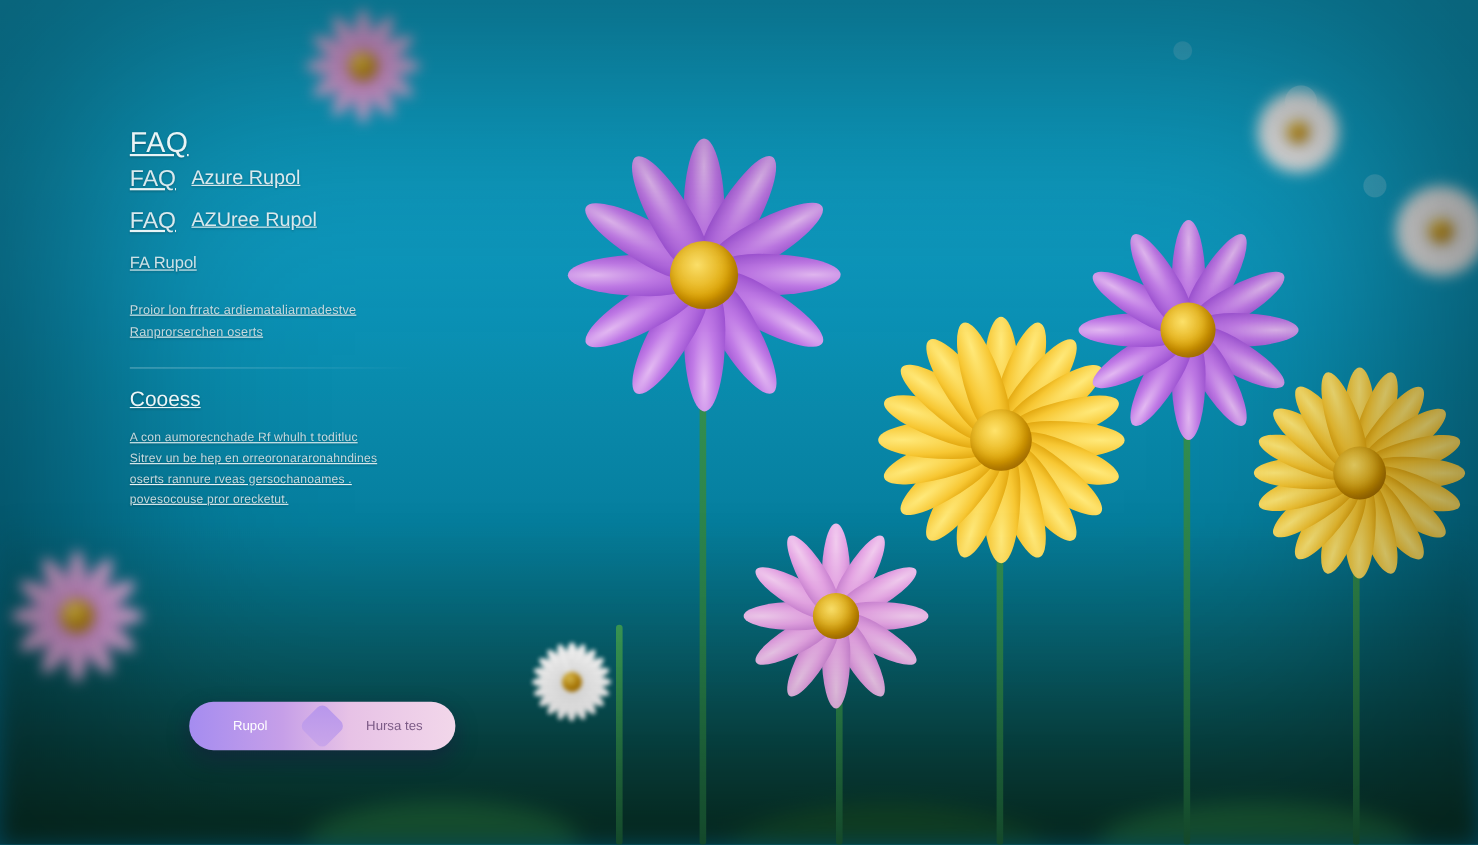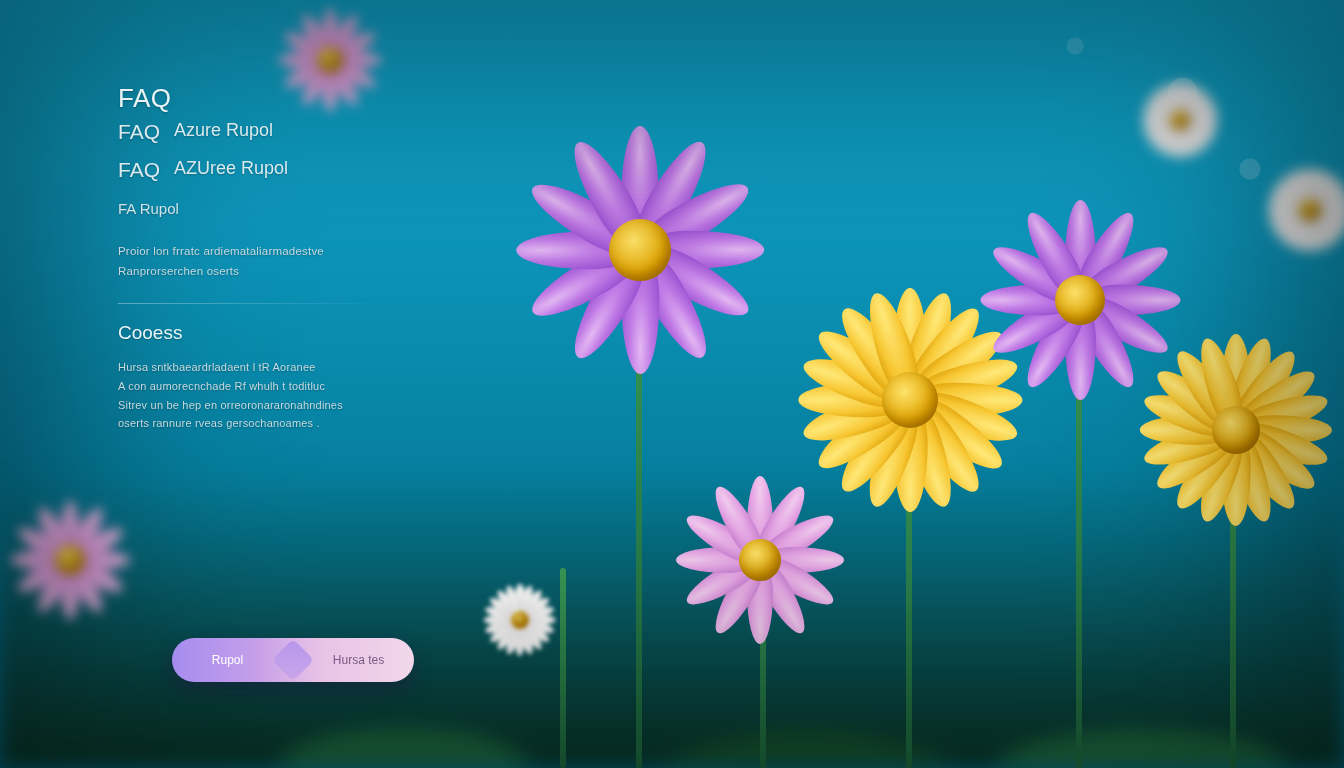--- a/index.html
+++ b/index.html
@@ -61,24 +61,25 @@
   .softblur{ filter: blur(2px); }
   .vignette{
     position:absolute; inset:0;
     box-shadow: inset 0 0 220px 60px rgba(0,0,0,.45);
     pointer-events:none;
   }
 
   
   .panel {
     position:absolute;
-    left:118px; top:83px;
+    left:118px; top:114px;
     width:330px;
     color:#e9f4f6;
     text-shadow:0 1px 2px rgba(0,0,0,.25);
+    text-decoration:underline;
   }
   .row-title { font-size:26px; font-weight:300; letter-spacing:.5px; margin-bottom:6px; display:flex; gap:18px; align-items:baseline;}
   .row-sub { font-size:21px; font-weight:300; color:#d9e9ee; margin-bottom:18px; display:flex; gap:14px;}
   .row-sub .tail{ font-size:18px; }
   .row-tert { font-size:15px; font-weight:300; color:#cfe2e7; margin-bottom:24px;}
   .body-small p{
     font-size:11.5px; line-height:1.75; font-weight:300;
     color:#c6d9de; letter-spacing:.2px;
   }
   .hr {
@@ -343,24 +344,24 @@
   <div class="body-small">
     <p>Proior lon frratc ardiemataliarmadestve</p>
     <p>Ranprorserchen oserts</p>
   </div>
 
   <div class="hr"></div>
 
   <div class="section-h">Cooess</div>
 
   <div class="body-small second">
-    <p>Hursa sntkbaeardrladaent l tR Aoranee</p>
     <p>A con aumorecnchade Rf whulh t toditluc</p>
     <p>Sitrev un be hep en orreoronararonahndines</p>
     <p>oserts rannure rveas gersochanoames .</p>
+    <p>povesocouse pror orecketut.</p>
   </div>
 </div>
 
 <div class="pill">
   <div class="seg">Rupol</div>
   <div class="notch"></div>
   <div class="seg right">Hursa tes</div>
 </div>
 
 </body></html>

